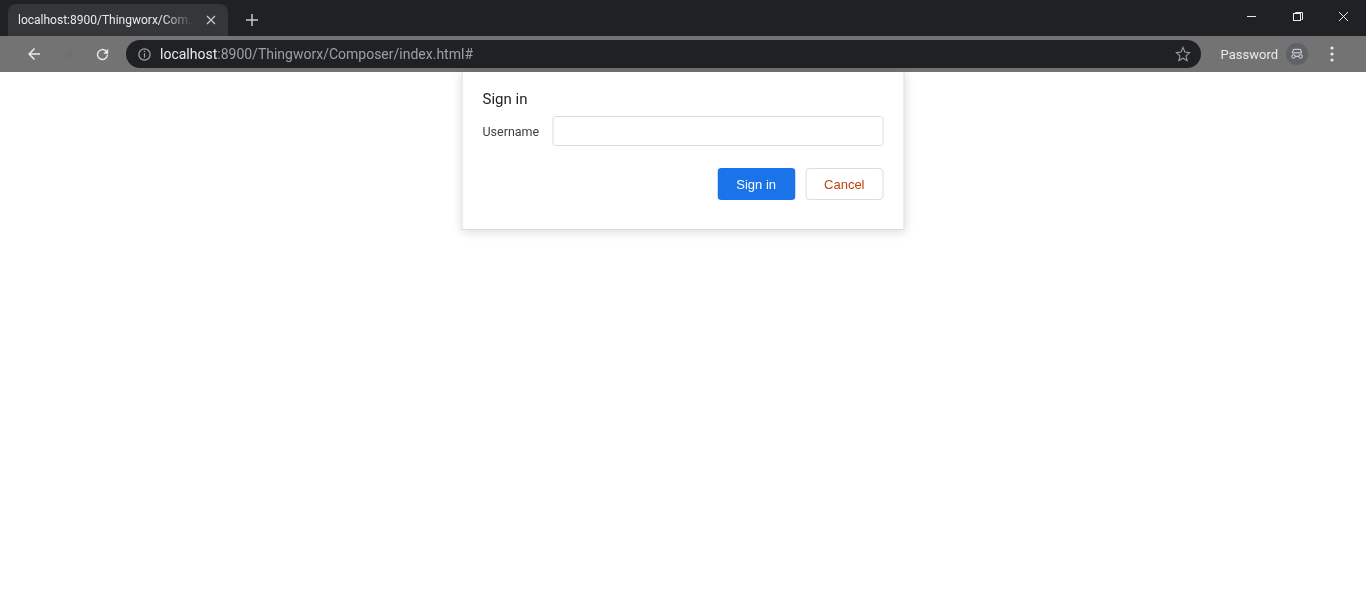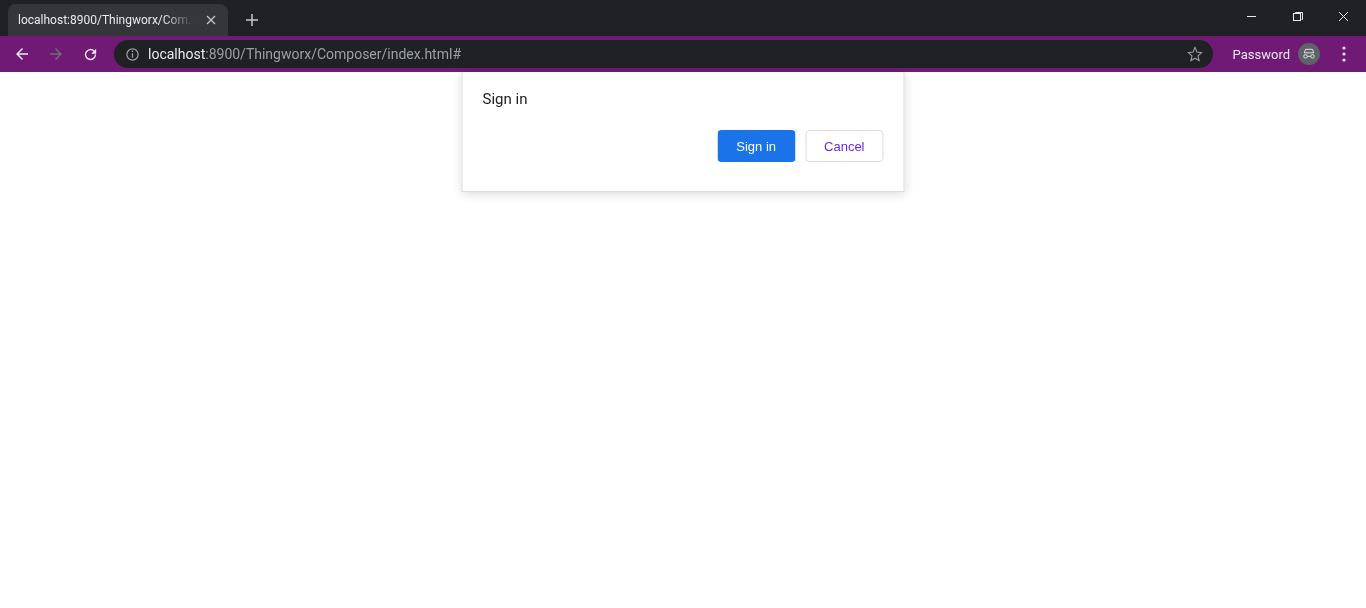--- a/index.html
+++ b/index.html
@@ -70,22 +70,22 @@
     .win-btn {
       width: 46px; height: 32px;
       display: flex; align-items: center; justify-content: center;
       color: #e8eaed;
     }
     
     .toolbar {
       display: flex;
       align-items: center;
       height: 36px;
-      background: #701a75;
-      padding: 0 8px;
+      background: #737373;
+      padding: 0 20px;
       gap: 6px;
     }
     .nav-btn {
       width: 28px; height: 28px;
       display: flex; align-items: center; justify-content: center;
       color: #e8eaed;
       border-radius: 50%;
     }
     .nav-btn.disabled { color: #6e6f73; }
     .omnibox {
@@ -200,21 +200,21 @@
       border-radius: 4px;
       border: 1px solid transparent;
       cursor: pointer;
     }
     .btn-primary {
       background: #1a73e8;
       color: #fff;
     }
     .btn-secondary {
       background: #fff;
-      color: #6d28d9;
+      color: #c2410c;
       border-color: #dadce0;
     }
     svg { display: block; }
   </style>
 </head>
 <body>
 
 <div class="chrome">
 
   <div class="tabstrip">
@@ -299,20 +299,24 @@
           <circle cx="2" cy="14" r="1.6" fill="#e8eaed"></circle>
         </svg>
     </div>
   </div>
 </div>
 
 <div class="page">
   <div class="auth-dialog">
     <div class="dlg-title">Sign in</div>
 
+    <div class="dlg-row">
+      <div class="dlg-label">Username</div>
+      <input class="dlg-input" type="text" value="" style="">
+    </div>
 
 
     <div class="dlg-actions">
       <button class="btn btn-primary">Sign in</button>
       <button class="btn btn-secondary">Cancel</button>
     </div>
   </div>
 </div>
 
 </body></html>

